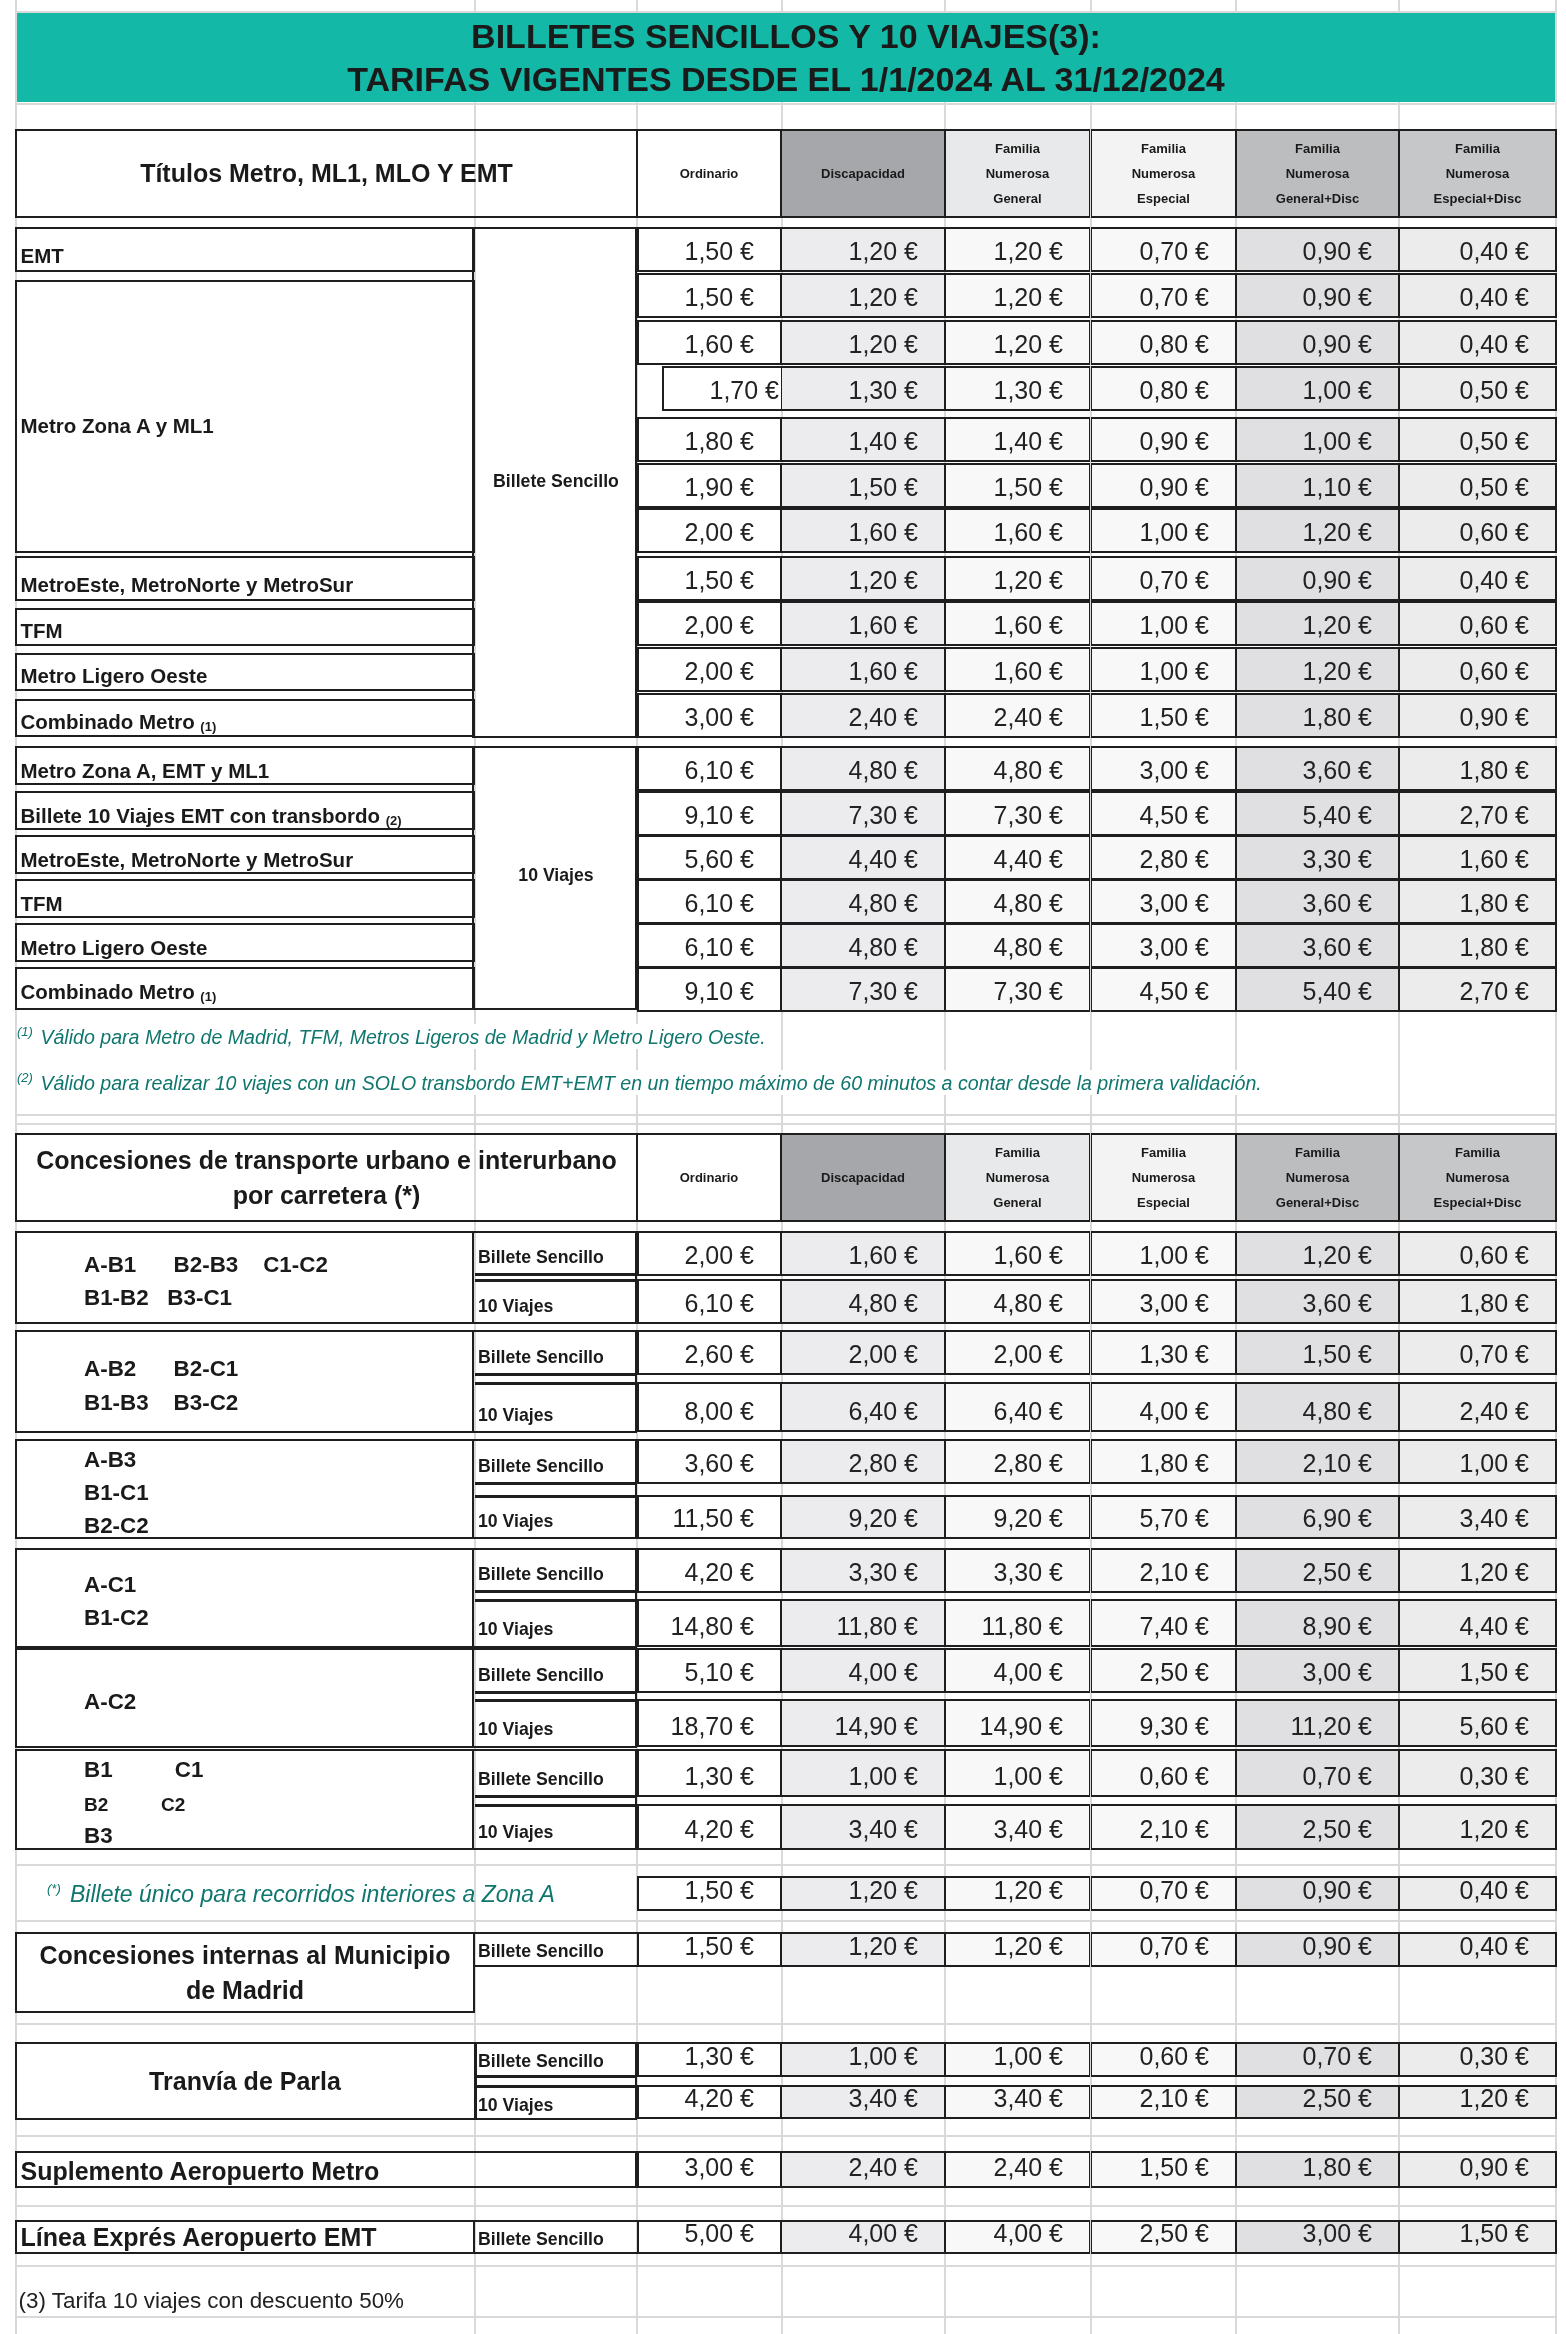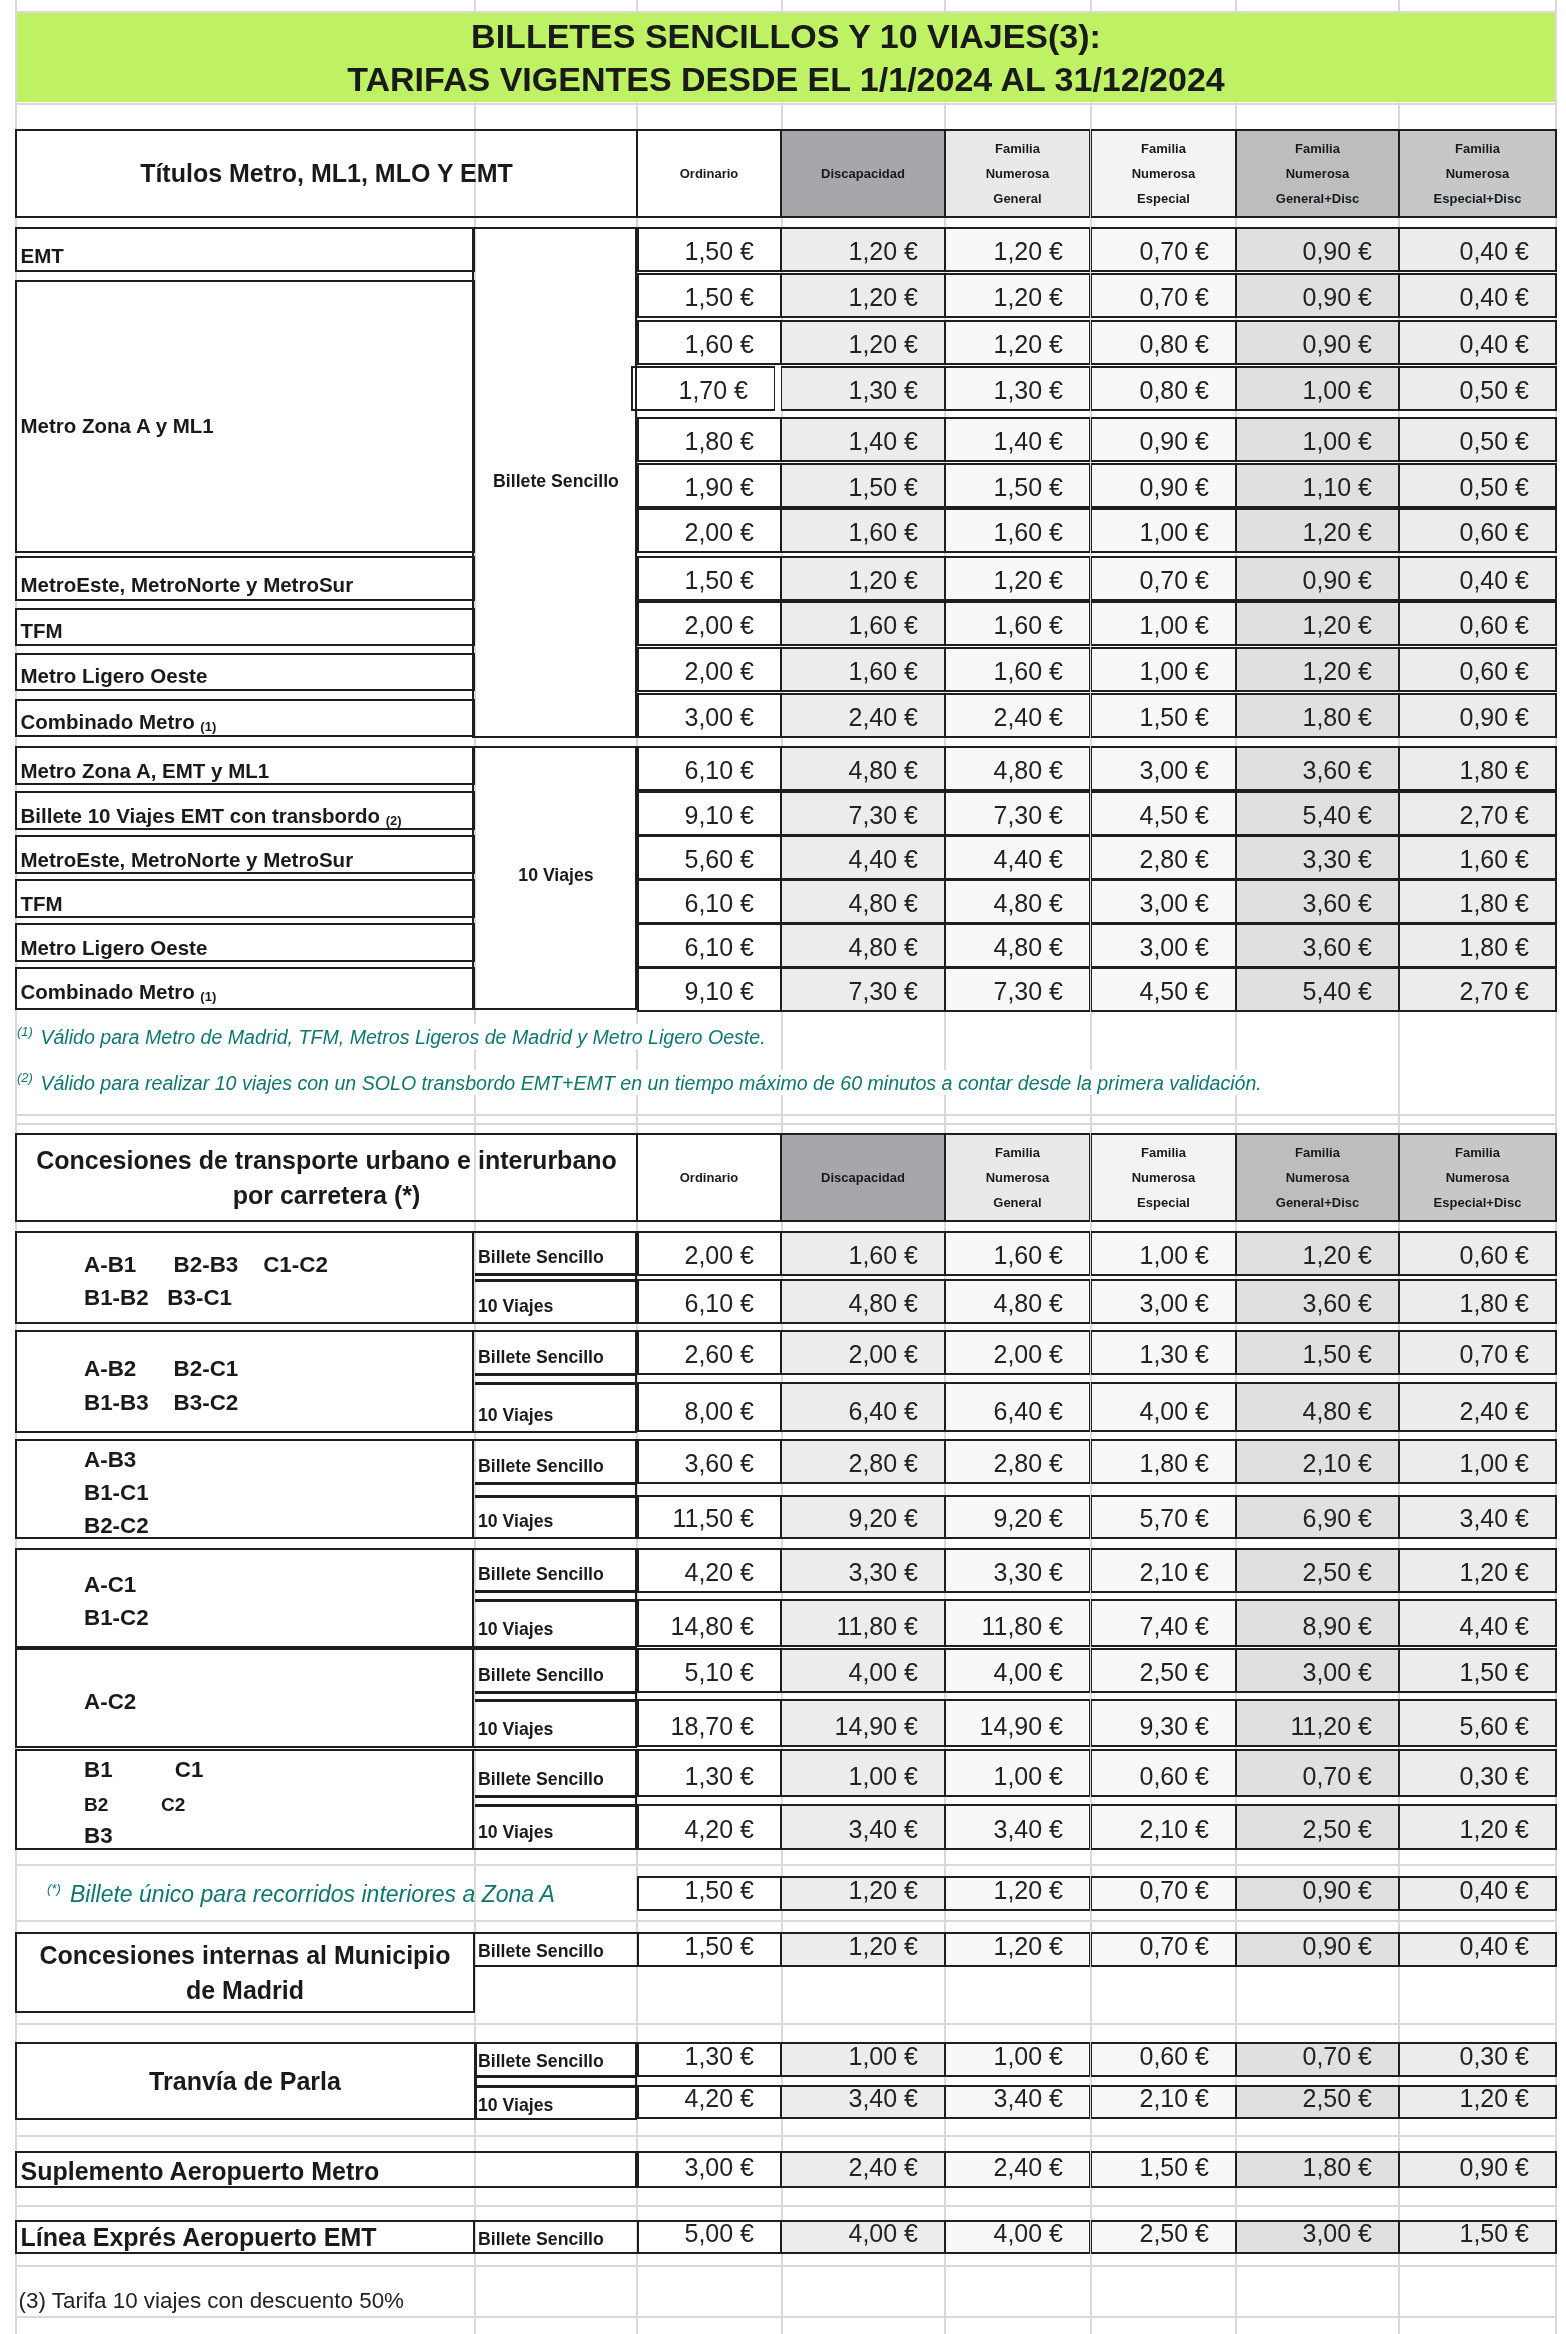--- a/index.html
+++ b/index.html
@@ -38,21 +38,21 @@
   <div class="grid-v" style="left:781px"></div>
   <div class="grid-v" style="left:944px"></div>
   <div class="grid-v" style="left:1090px"></div>
   <div class="grid-v" style="left:1235px"></div>
   <div class="grid-v" style="left:1398px"></div>
   <div class="grid-v" style="left:1555px"></div>
   <div class="grid-h" style="top:11.2px"></div>
   <div class="grid-h" style="top:103px"></div>
 </div>
 
-<div style="position:absolute;left:17px;top:13px;width:1538px;height:89px;background:#bef264;">
+<div style="position:absolute;left:17px;top:13px;width:1538px;height:89px;background:#14b8a6;">
   <div class="title" style="left:0;width:1538px;top:3.7px;">BILLETES SENCILLOS Y 10 VIAJES(3):</div>
   <div class="title" style="left:0;width:1538px;top:47px;">TARIFAS VIGENTES DESDE EL 1/1/2024 AL 31/12/2024</div>
 </div>
 
 <div id="content">
     <div class="hcell" style="left:15px;top:129px;width:622px;height:89px;border-left-width:2.8px;font-size:25px;line-height:35px;">Títulos Metro, ML1, MLO Y EMT</div>
     <div class="hcell c-ord" style="left:637px;top:129px;width:144px;height:89px;border-right-width:1.4px;">Ordinario</div>
     <div class="hcell h-dis" style="left:781px;top:129px;width:164px;height:89px;border-right-width:1.4px;">Discapacidad</div>
     <div class="hcell h-fng" style="left:945px;top:129px;width:145px;height:89px;border-right-width:1.4px;">Familia
 Numerosa
@@ -77,21 +77,21 @@
     <div class="cell c-fng" style="left:945px;top:273px;width:145px;height:45px;border-left-width:1.4px;border-right-width:1.4px;">1,20 €</div>
     <div class="cell c-fne" style="left:1091px;top:273px;width:145px;height:45px;border-left-width:1.4px;border-right-width:1.4px;">0,70 €</div>
     <div class="cell c-fngd" style="left:1236px;top:273px;width:163px;height:45px;border-left-width:1.4px;border-right-width:1.4px;">0,90 €</div>
     <div class="cell c-fned" style="left:1399px;top:273px;width:158px;height:45px;border-left-width:1.4px;border-right-width:2.8px;">0,40 €</div>
     <div class="cell c-ord" style="left:637px;top:320px;width:144px;height:45px;border-left-width:2.8px;border-right-width:1.4px;">1,60 €</div>
     <div class="cell c-dis" style="left:781px;top:320px;width:164px;height:45px;border-left-width:1.4px;border-right-width:1.4px;">1,20 €</div>
     <div class="cell c-fng" style="left:945px;top:320px;width:145px;height:45px;border-left-width:1.4px;border-right-width:1.4px;">1,20 €</div>
     <div class="cell c-fne" style="left:1091px;top:320px;width:145px;height:45px;border-left-width:1.4px;border-right-width:1.4px;">0,80 €</div>
     <div class="cell c-fngd" style="left:1236px;top:320px;width:163px;height:45px;border-left-width:1.4px;border-right-width:1.4px;">0,90 €</div>
     <div class="cell c-fned" style="left:1399px;top:320px;width:158px;height:45px;border-left-width:1.4px;border-right-width:2.8px;">0,40 €</div>
-    <div class="cell c-ord" style="left:631px;top:366px;width:144px;height:45px;border-left-width:2.8px;border-right-width:1.4px;text-align:center;">1,70 €</div>
+    <div class="cell c-ord" style="left:662px;top:366px;width:144px;height:45px;border-left-width:2.8px;border-right-width:1.4px;text-align:center;">1,70 €</div>
     <div class="cell c-dis" style="left:781px;top:366px;width:164px;height:45px;border-left-width:1.4px;border-right-width:1.4px;">1,30 €</div>
     <div class="cell c-fng" style="left:945px;top:366px;width:145px;height:45px;border-left-width:1.4px;border-right-width:1.4px;">1,30 €</div>
     <div class="cell c-fne" style="left:1091px;top:366px;width:145px;height:45px;border-left-width:1.4px;border-right-width:1.4px;">0,80 €</div>
     <div class="cell c-fngd" style="left:1236px;top:366px;width:163px;height:45px;border-left-width:1.4px;border-right-width:1.4px;">1,00 €</div>
     <div class="cell c-fned" style="left:1399px;top:366px;width:158px;height:45px;border-left-width:1.4px;border-right-width:2.8px;">0,50 €</div>
     <div class="cell c-ord" style="left:637px;top:417px;width:144px;height:45px;border-left-width:2.8px;border-right-width:1.4px;">1,80 €</div>
     <div class="cell c-dis" style="left:781px;top:417px;width:164px;height:45px;border-left-width:1.4px;border-right-width:1.4px;">1,40 €</div>
     <div class="cell c-fng" style="left:945px;top:417px;width:145px;height:45px;border-left-width:1.4px;border-right-width:1.4px;">1,40 €</div>
     <div class="cell c-fne" style="left:1091px;top:417px;width:145px;height:45px;border-left-width:1.4px;border-right-width:1.4px;">0,90 €</div>
     <div class="cell c-fngd" style="left:1236px;top:417px;width:163px;height:45px;border-left-width:1.4px;border-right-width:1.4px;">1,00 €</div>

